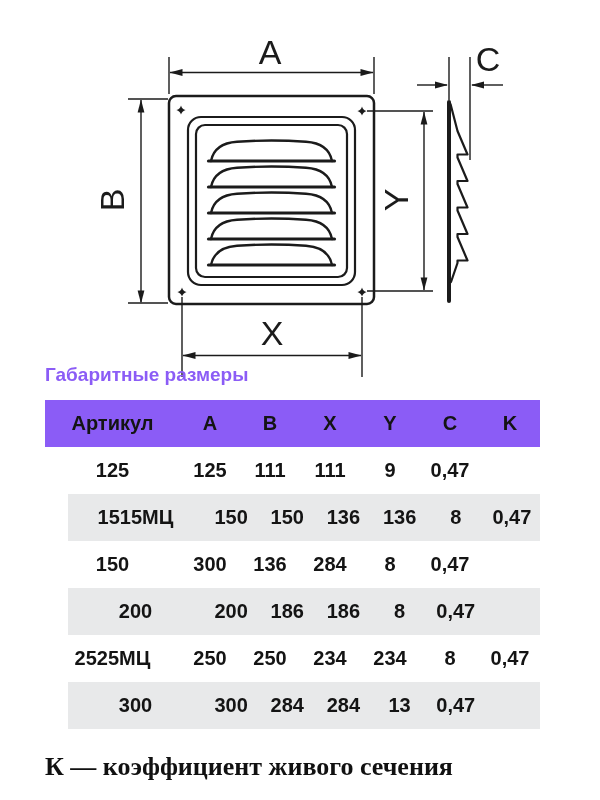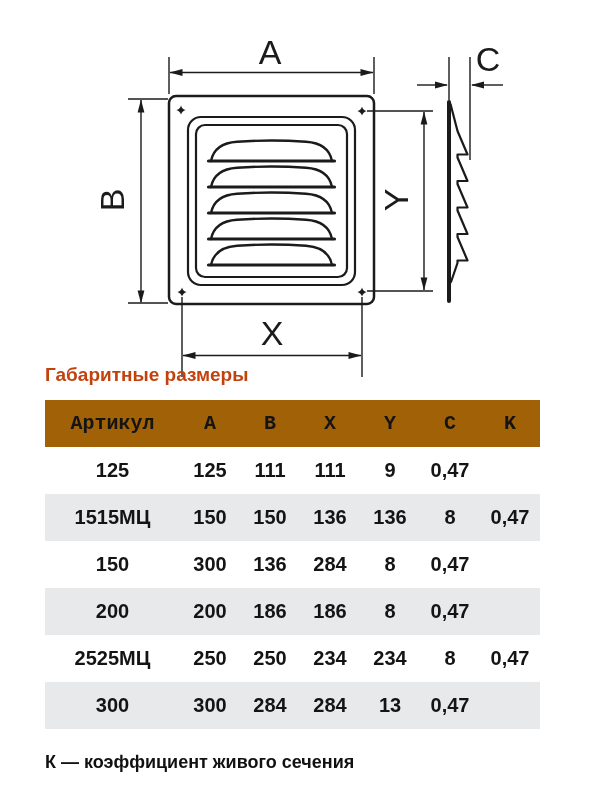--- a/index.html
+++ b/index.html
@@ -7,33 +7,33 @@
     position:relative;width:600px;height:800px;background:#ffffff;overflow:hidden;
     font-family:"Liberation Sans","DejaVu Sans",sans-serif;color:#141414;
   }
   .drawing{position:absolute;left:0;top:0;}
   .dim-label{
     font-family:"Liberation Sans","DejaVu Sans",sans-serif;
     font-size:34px;font-weight:500;fill:#1b1b1b;
   }
   .section-title{
     position:absolute;left:45px;top:364px;
-    font-size:19px;font-weight:bold;color:#c2410c;
+    font-size:19px;font-weight:bold;color:#8b5cf6;
   }
   .dim-table{position:absolute;left:45px;top:400px;width:495px;}
   .t-row{
     display:grid;grid-template-columns:135px repeat(6,1fr);
     height:47px;align-items:center;text-align:center;
     font-weight:bold;font-size:20px;color:#141414;
   }
-  .t-row.head{background:#a16207;font-family:Liberation Mono, monospace;}
-  .t-row.alt{background:#e8e9ea;}
+  .t-row.head{background:#8b5cf6;}
+  .t-row.alt{background:#e8e9ea;margin-left:23px;}
   .footnote{
     position:absolute;left:45px;top:752px;
-    font-size:18px;font-weight:bold;color:#111;
+    font-size:26px;font-weight:bold;color:#111;font-family:Liberation Serif, serif;
   }
 </style>
 </head>
 <body>
 
 <div class="page">
 
   <svg class="drawing" width="600" height="400" viewBox="0 0 600 400">
     <defs>
       <g id="slat" stroke="#1b1b1b" stroke-linecap="round" stroke-linejoin="round">

